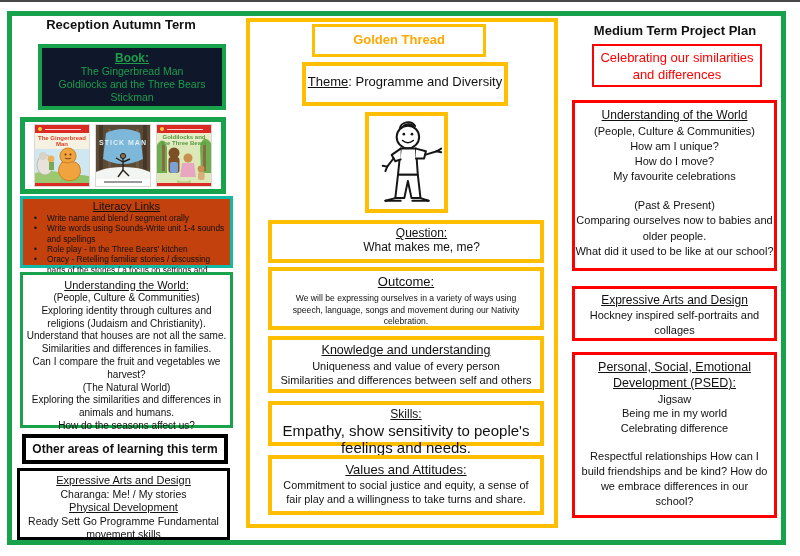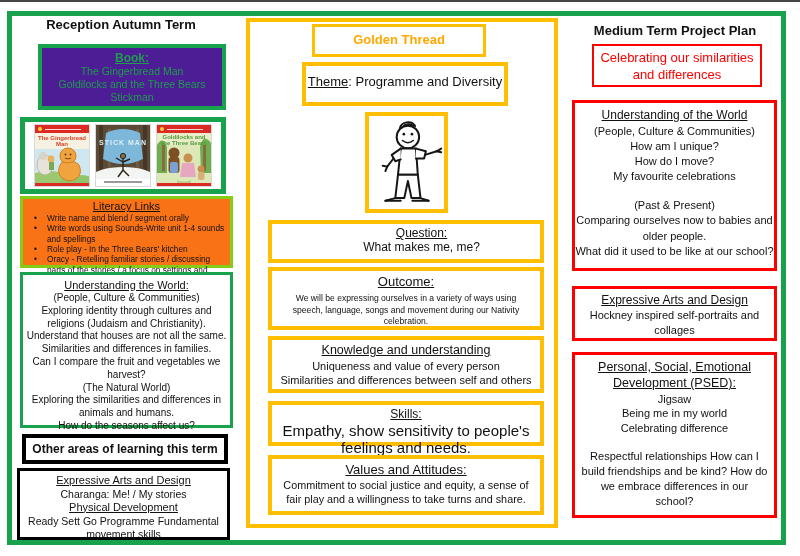--- a/index.html
+++ b/index.html
@@ -12,40 +12,40 @@
                  border:5px solid #19a24c; }
 
   .abs { position:absolute; }
   .ctr { text-align:center; }
   .u { text-decoration:underline; }
   .b { font-weight:normal; }
 
   
   .left-title { left:15px; top:17px; width:212px; font-size:13px; font-weight:600; }
   .book-box { left:38px; top:44px; width:188px; height:66px; border:4px solid #19a24c;
-              background:#4c1d95; padding-top:3px; color:#1d9e4b; }
+              background:#0f172a; padding-top:3px; color:#1d9e4b; }
   .book-box .bh { font-size:12px; font-weight:bold; }
   .book-box .bi { font-size:10.5px; line-height:1.25; }
   .covers-box { left:20px; top:117px; width:206px; height:77px; border:5px solid #19a24c;
                 background:#fff; display:flex; align-items:center; justify-content:center; gap:7px; }
   .cover { width:54px; height:61px; position:relative; overflow:hidden; box-shadow:0 0 0 1px #d8d8d8; }
   .cover .banner { position:absolute; left:0; top:0; width:100%; height:8px; background:#da2a23; }
   .cover .dot { position:absolute; left:3px; top:2px; width:4px; height:4px; border-radius:50%; background:#f7d23e; }
   .cover .bline { position:absolute; left:10px; top:4px; width:36px; height:1px; background:#f6d9d3; }
   .cover .ctitle { position:absolute; left:1px; width:52px; text-align:center; font-weight:bold; line-height:1.05; }
   .cover1 { background:#f7f1e2; }
   .cover1 .ctitle { top:10px; font-size:6px; color:#d94126; }
   .cover2 { background:#5b4a35; }
   .cover2 .ctitle { top:14px; font-size:7px; color:#dceef8; letter-spacing:1px; }
   .cover3 { background:#e9ecc9; }
   .cover3 .ctitle { top:9px; font-size:6px; color:#4f9a38; }
   .cover svg { position:absolute; left:0; top:0; }
 
-  .literacy-box { left:20px; top:196px; width:213px; height:72px; border:3px solid #84cc16;
-                  background:#f97316; padding:1px 4px 0 4px; }
+  .literacy-box { left:20px; top:196px; width:213px; height:72px; border:3px solid #14b8a6;
+                  background:#c2410c; padding:1px 4px 0 4px; }
   .literacy-box .lh { font-size:11px; }
   .bullets { margin-top:1px; }
   .bullet-row { position:relative; padding-left:20px; font-size:8.3px; line-height:1.25; }
   .bullet-row::before { content:"•"; position:absolute; left:7px; top:0; font-size:8.3px; }
 
   .utw-box { left:20px; top:272px; width:213px; height:156px; border:3px solid #19a24c;
              background:#fff; padding-top:3px; font-size:10px; line-height:1.28; }
   .utw-box .h { font-size:11px; }
 
   .other-box { left:22px; top:434px; width:206px; height:30px; border:4px solid #000;

